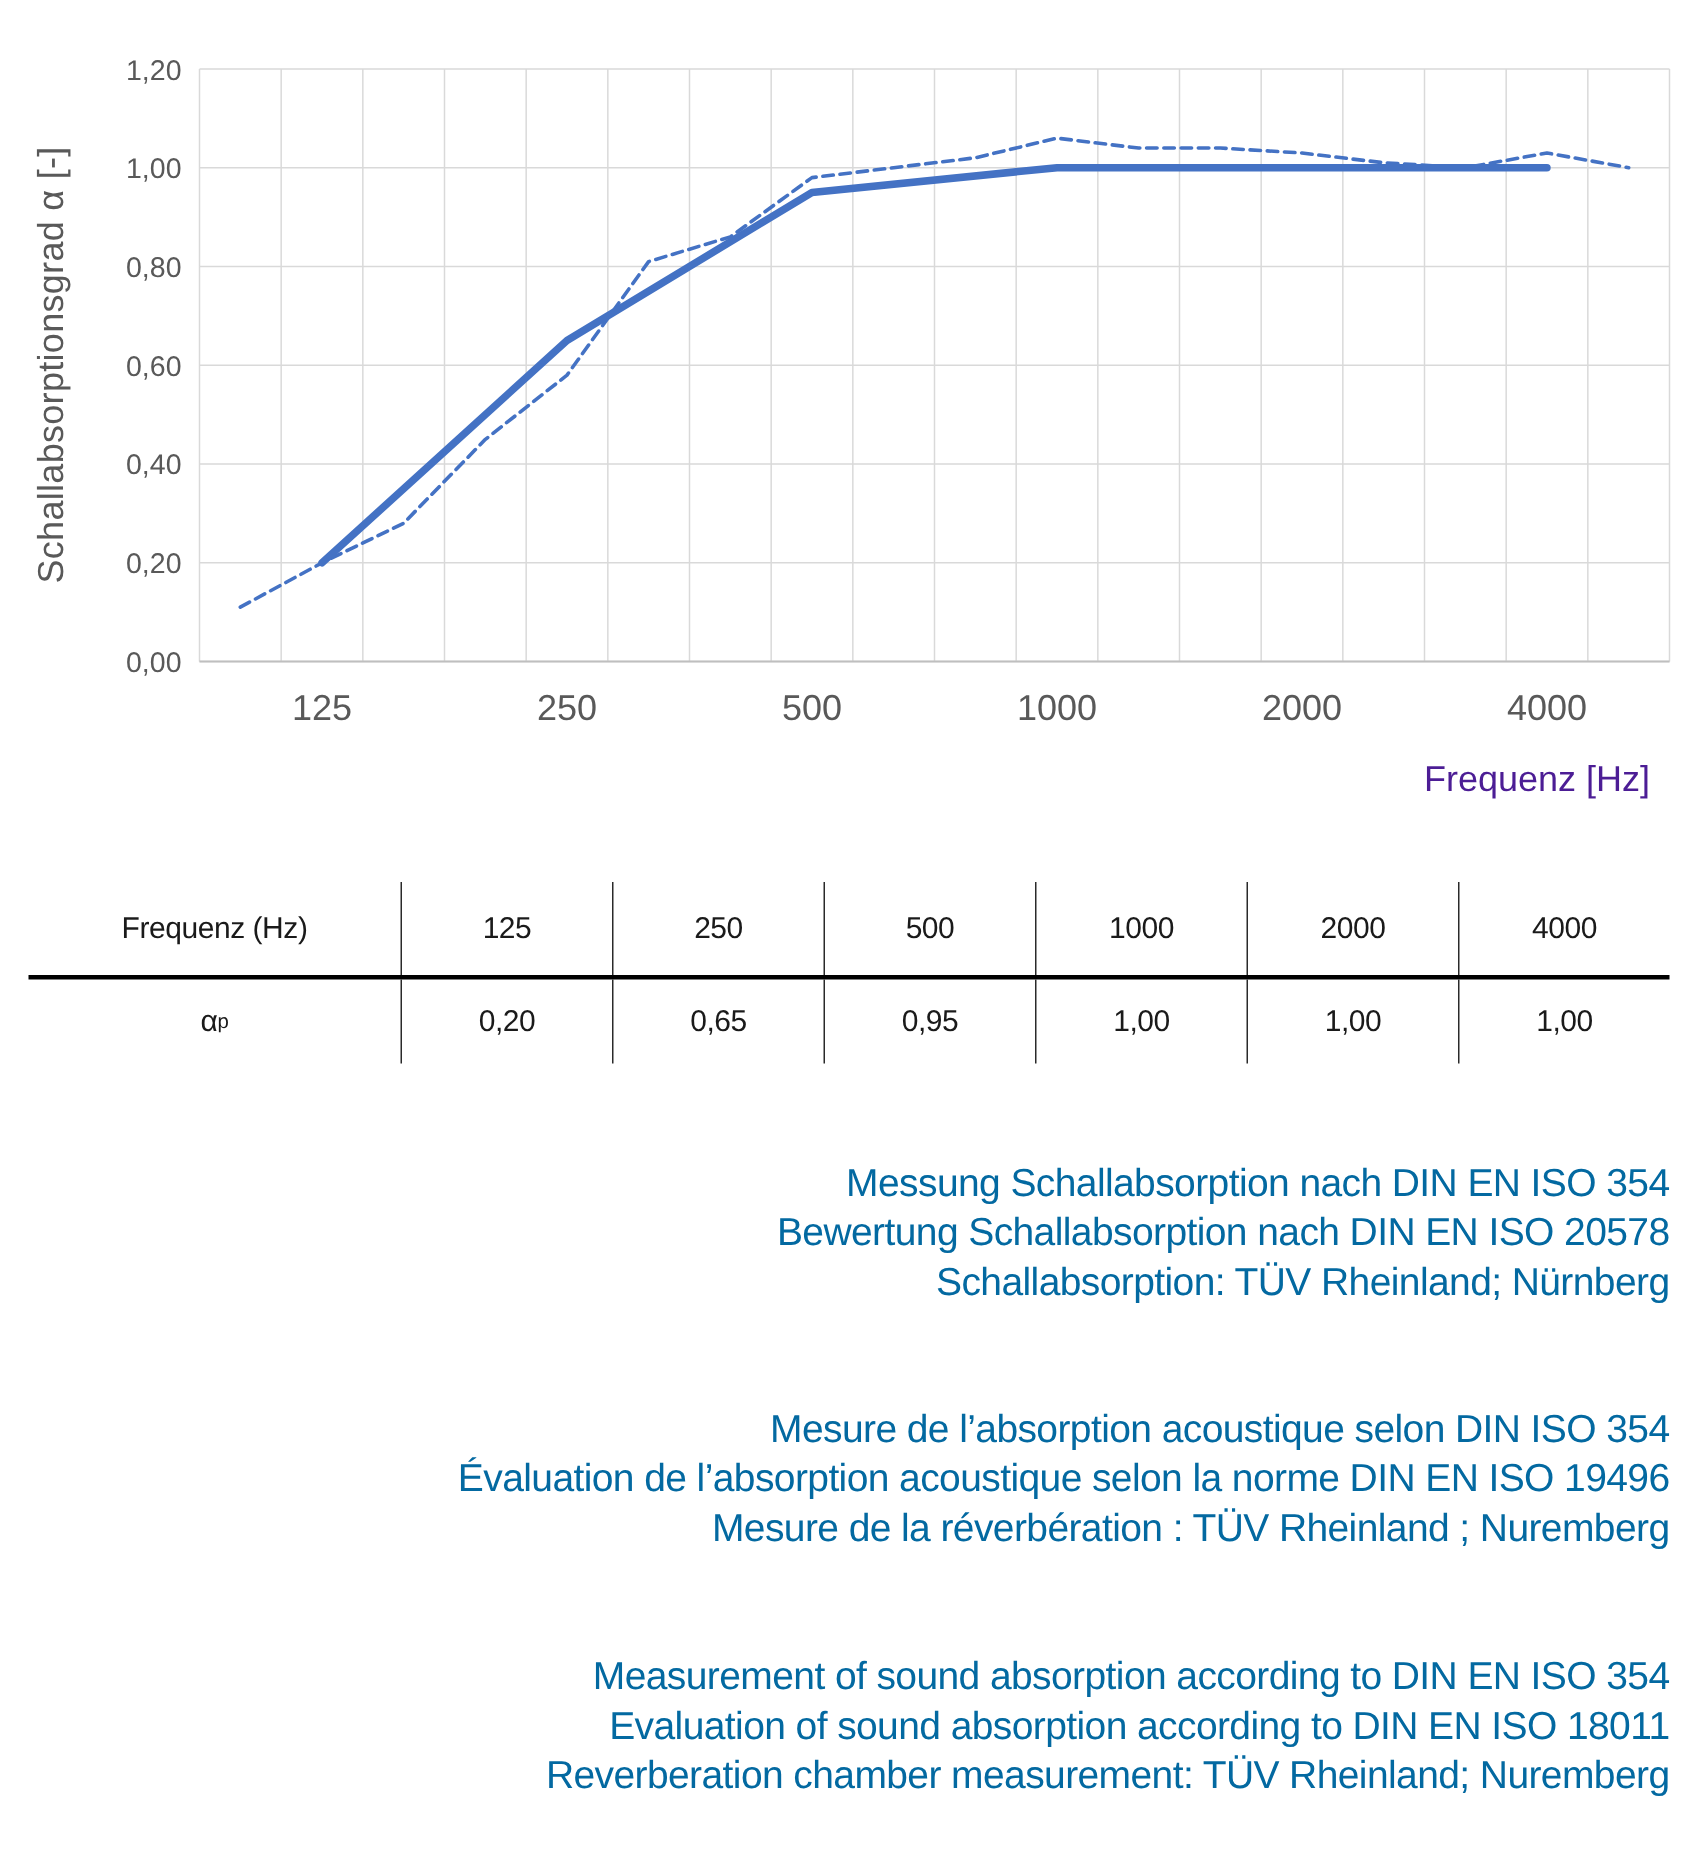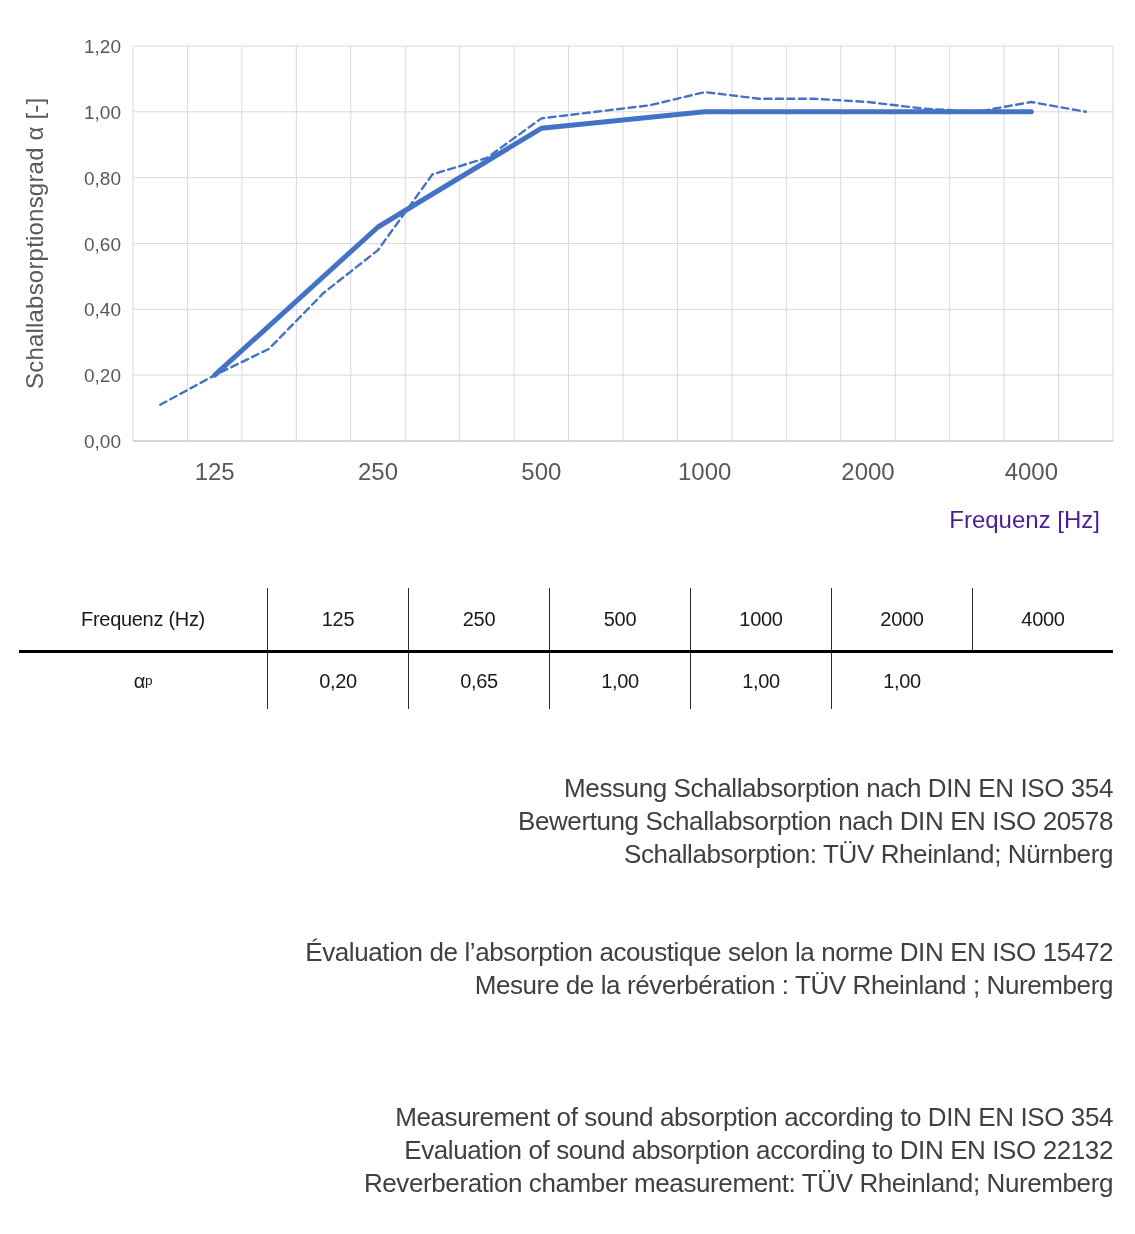--- a/index.html
+++ b/index.html
@@ -22,21 +22,21 @@
   sub{font-size:.68em;vertical-align:-.28em;line-height:0;}
   
   .tbl{position:absolute;left:19px;top:588px;width:1094px;font-size:20px;letter-spacing:-.3px;}
   .tr{display:grid;grid-template-columns:248px repeat(6,1fr);}
   .tr.head{height:62px;border-bottom:3.5px solid #000;}
   .tr.vals{height:56px;}
   .td{display:flex;align-items:center;justify-content:center;}
   .td + .td{border-left:1.5px solid #2a2a2a;}
   
   .note{position:absolute;right:22px;width:1091px;text-align:right;
-        font-size:26px;line-height:33px;letter-spacing:-.4px;color:#404040;}
+        font-size:26px;line-height:33px;letter-spacing:-.4px;color:#0369a1;}
 </style>
 </head>
 <body>
 
 <div class="page">
 
   <svg class="chart-svg" width="1135" height="560">
       <g>
         <line x1="133" y1="46" x2="133" y2="441" stroke="#D9D9D9" stroke-width="1"></line>
         <line x1="187.44444444444446" y1="46" x2="187.44444444444446" y2="441" stroke="#D9D9D9" stroke-width="1"></line>
@@ -101,34 +101,36 @@
       <div class="td">2000</div>
       <div class="td">4000</div>
     </div>
     <div class="tr vals">
       <div class="td">
           <span>α</span>
           <sub>p</sub>
         </div>
       <div class="td">0,20</div>
       <div class="td">0,65</div>
+      <div class="td">0,95</div>
       <div class="td">1,00</div>
       <div class="td">1,00</div>
       <div class="td">1,00</div>
     </div>
   </div>
 
   <div class="note" style="top:772px">
     <div>Messung Schallabsorption nach DIN EN ISO 354</div>
     <div>Bewertung Schallabsorption nach DIN EN ISO 20578</div>
     <div>Schallabsorption: TÜV Rheinland; Nürnberg</div>
   </div>
   <div class="note" style="top:936px">
-    <div>Évaluation de l’absorption acoustique selon la norme DIN EN ISO 15472</div>
+    <div>Mesure de l’absorption acoustique selon DIN ISO 354</div>
+    <div>Évaluation de l’absorption acoustique selon la norme DIN EN ISO 19496</div>
     <div>Mesure de la réverbération : TÜV Rheinland ; Nuremberg</div>
   </div>
   <div class="note" style="top:1101px">
     <div>Measurement of sound absorption according to DIN EN ISO 354</div>
-    <div>Evaluation of sound absorption according to DIN EN ISO 22132</div>
+    <div>Evaluation of sound absorption according to DIN EN ISO 18011</div>
     <div>Reverberation chamber measurement: TÜV Rheinland; Nuremberg</div>
   </div>
 
 </div>
 
 </body></html>

